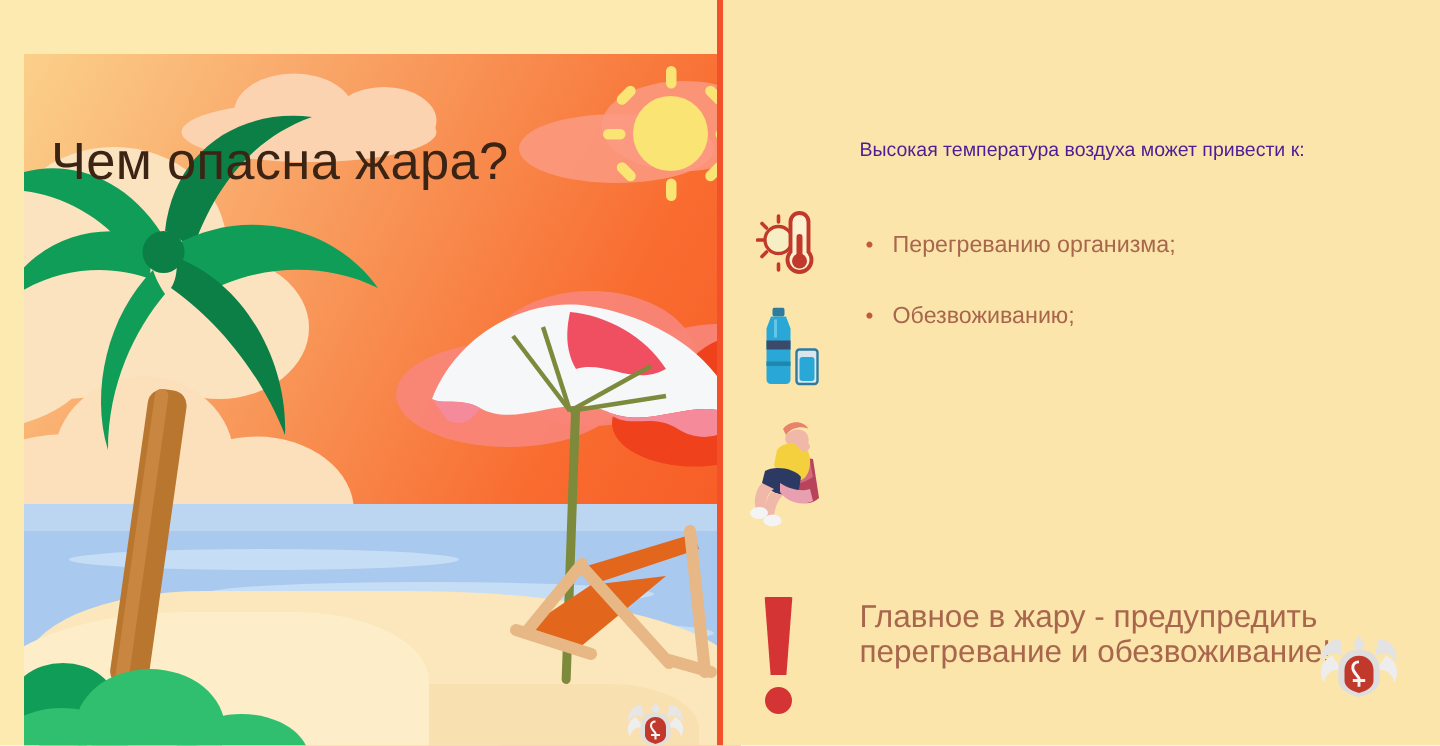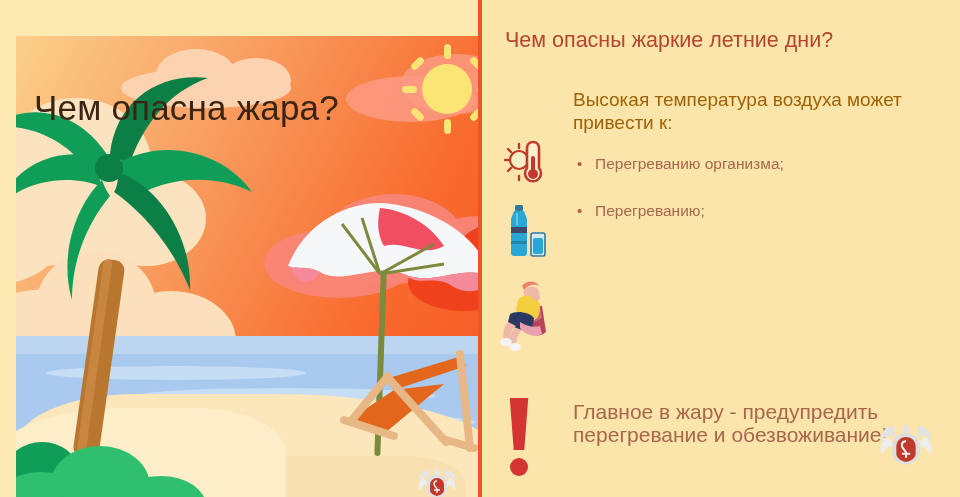--- a/index.html
+++ b/index.html
@@ -81,21 +81,21 @@
   .minzdrav-left{position:absolute;left:370px;top:430px;width:102px;text-align:center;}
   .mz-lines{margin-top:2px;color:#6d5a46;font-weight:bold;letter-spacing:1.1px;line-height:8.5px;font-size:6.1px;}
 
   
   .divider{position:absolute;left:478px;top:0;width:4px;height:497px;background:#f2512a;}
 
   
   .right-panel{position:absolute;left:482px;top:0;width:478px;height:497px;background:#fbe5ab;overflow:hidden;}
 
   .r-title{position:absolute;left:23px;top:28px;font-size:21.5px;color:#b5452f;white-space:nowrap;}
-  .r-intro{position:absolute;left:91px;top:88px;width:330px;font-size:19px;color:#a16207;line-height:23px;}
+  .r-intro{position:absolute;left:91px;top:88px;width:330px;font-size:13px;color:#4c1d95;line-height:23px;}
 
   .bullets{position:absolute;left:91px;top:152px;width:360px;}
   .bullet{position:relative;padding-left:22px;font-size:15.5px;color:#a8664d;line-height:23px;}
   .bullet::before{content:"•";position:absolute;left:4px;top:0;color:#c05a3a;font-size:15px;}
   .b1{margin-bottom:24px;}
   .b2{margin-bottom:24px;}
 
   .r-final{position:absolute;left:91px;top:400px;width:360px;font-size:21px;color:#a8664d;line-height:23px;}
 
   .icon-thermo{position:absolute;left:22px;top:136px;width:44px;height:54px;}
@@ -235,21 +235,20 @@
         <div>ЗДРАВООХРАНЕНИЯ</div>
         <div>РОССИЙСКОЙ ФЕДЕРАЦИИ</div>
       </div>
     </div>
   </div>
 
   <div class="divider"></div>
 
   <div class="right-panel">
 
-    <div class="r-title">Чем опасны жаркие летние дни?</div>
     <div class="r-intro">Высокая температура воздуха может привести к:</div>
 
     <svg class="icon-thermo" viewBox="0 0 44 54">
       <circle cx="15" cy="24" r="9" fill="#f7efc4" stroke="#c0392b" stroke-width="2.2"></circle>
       <g stroke="#c0392b" stroke-width="2.4" stroke-linecap="round">
         <path d="M15 8 L15 12"></path>
           <path d="M4 13 L7 16"></path>
           <path d="M1 24 L5 24"></path>
         <path d="M4 35 L7 32"></path>
           <path d="M15 40 L15 44"></path>
@@ -279,21 +278,21 @@
       <path d="M8 50 C4 54 2 62 4 68 L10 68 C10 62 12 56 16 54 Z" fill="#f0b8a8"></path>
       <path d="M14 56 C10 62 8 70 10 74 L16 74 C16 68 18 62 22 58 Z" fill="#f0b8a8"></path>
       <ellipse cx="6" cy="70" rx="6" ry="4" fill="#f4f4f4"></ellipse>
       <ellipse cx="15" cy="75" rx="6" ry="4" fill="#f4f4f4"></ellipse>
       <path d="M30 24 C34 20 40 22 40 26 C40 28 36 30 34 28 Z" fill="#f0b8a8"></path>
       <path d="M20 50 C26 54 34 56 40 54 L42 62 C34 66 24 62 20 56 Z" fill="#e8a0b0"></path>
     </svg>
 
     <div class="bullets">
       <div class="bullet b1">Перегреванию организма;</div>
-      <div class="bullet b2">Перегреванию;</div>
+      <div class="bullet b2">Обезвоживанию;</div>
     </div>
 
     <div class="icon-excl">
       <div class="excl-bar"></div>
       <div class="excl-dot"></div>
     </div>
 
     <div class="r-final">Главное в жару - предупредить перегревание и обезвоживание!</div>
 
     <div class="minzdrav-right">

